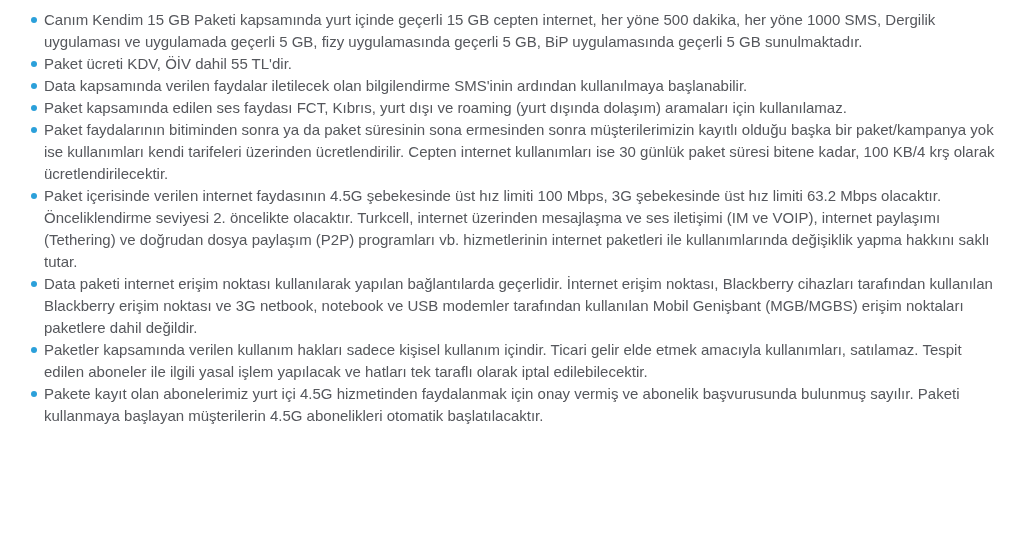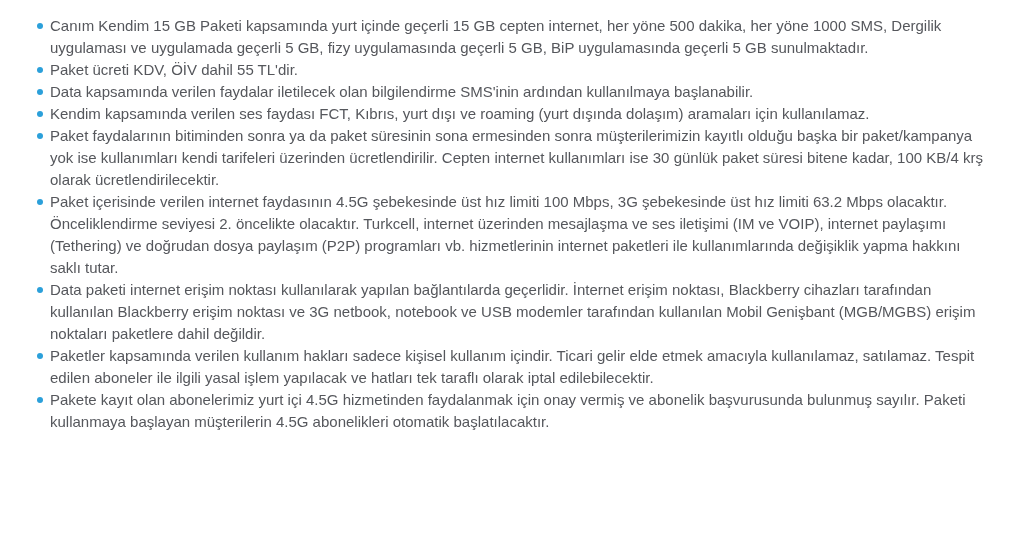--- a/index.html
+++ b/index.html
@@ -14,21 +14,21 @@
     background: var(--bg);
   }
   body {
     width: 1021px;
     height: 544px;
     overflow: hidden;
     font-family: "Liberation Sans", sans-serif;
   }
   .terms-list {
     list-style: none;
-    margin: 6px;
+    margin: 0;
     padding: 9px 26px 0 31px;
   }
   .term-item {
     display: flex;
     align-items: flex-start;
     font-size: 15px;
     line-height: 22px;
     color: var(--text);
   }
   .bullet {
@@ -56,36 +56,36 @@
       <li class="term-item">
       <span class="bullet"></span>
       <span class="term-text">Paket ücreti KDV, ÖİV dahil 55 TL'dir.</span>
     </li>
       <li class="term-item">
       <span class="bullet"></span>
       <span class="term-text">Data kapsamında verilen faydalar iletilecek olan bilgilendirme SMS'inin ardından kullanılmaya başlanabilir.</span>
     </li>
       <li class="term-item">
       <span class="bullet"></span>
-      <span class="term-text">Kendim kapsamında verilen ses faydası FCT, Kıbrıs, yurt dışı ve roaming (yurt dışında dolaşım) aramaları için kullanılamaz.</span>
+      <span class="term-text">Paket kapsamında edilen ses faydası FCT, Kıbrıs, yurt dışı ve roaming (yurt dışında dolaşım) aramaları için kullanılamaz.</span>
     </li>
       <li class="term-item">
       <span class="bullet"></span>
       <span class="term-text">Paket faydalarının bitiminden sonra ya da paket süresinin sona ermesinden sonra müşterilerimizin kayıtlı olduğu başka bir paket/kampanya yok ise kullanımları kendi tarifeleri üzerinden ücretlendirilir. Cepten internet kullanımları ise 30 günlük paket süresi bitene kadar, 100 KB/4 krş olarak ücretlendirilecektir.</span>
     </li>
       <li class="term-item">
       <span class="bullet"></span>
       <span class="term-text">Paket içerisinde verilen internet faydasının 4.5G şebekesinde üst hız limiti 100 Mbps, 3G şebekesinde üst hız limiti 63.2 Mbps olacaktır. Önceliklendirme seviyesi 2. öncelikte olacaktır. Turkcell, internet üzerinden mesajlaşma ve ses iletişimi (IM ve VOIP), internet paylaşımı (Tethering) ve doğrudan dosya paylaşım (P2P) programları vb. hizmetlerinin internet paketleri ile kullanımlarında değişiklik yapma hakkını saklı tutar.</span>
     </li>
       <li class="term-item">
       <span class="bullet"></span>
       <span class="term-text">Data paketi internet erişim noktası kullanılarak yapılan bağlantılarda geçerlidir. İnternet erişim noktası, Blackberry cihazları tarafından kullanılan Blackberry erişim noktası ve 3G netbook, notebook ve USB modemler tarafından kullanılan Mobil Genişbant (MGB/MGBS) erişim noktaları paketlere dahil değildir.</span>
     </li>
       <li class="term-item">
       <span class="bullet"></span>
-      <span class="term-text">Paketler kapsamında verilen kullanım hakları sadece kişisel kullanım içindir. Ticari gelir elde etmek amacıyla kullanılamaz, satılamaz. Tespit edilen aboneler ile ilgili yasal işlem yapılacak ve hatları tek taraflı olarak iptal edilebilecektir.</span>
+      <span class="term-text">Paketler kapsamında verilen kullanım hakları sadece kişisel kullanım içindir. Ticari gelir elde etmek amacıyla kullanımları, satılamaz. Tespit edilen aboneler ile ilgili yasal işlem yapılacak ve hatları tek taraflı olarak iptal edilebilecektir.</span>
     </li>
       <li class="term-item">
       <span class="bullet"></span>
       <span class="term-text">Pakete kayıt olan abonelerimiz yurt içi 4.5G hizmetinden faydalanmak için onay vermiş ve abonelik başvurusunda bulunmuş sayılır. Paketi kullanmaya başlayan müşterilerin 4.5G abonelikleri otomatik başlatılacaktır.</span>
     </li>
     </ul>
 </main>
 
 </body></html>

